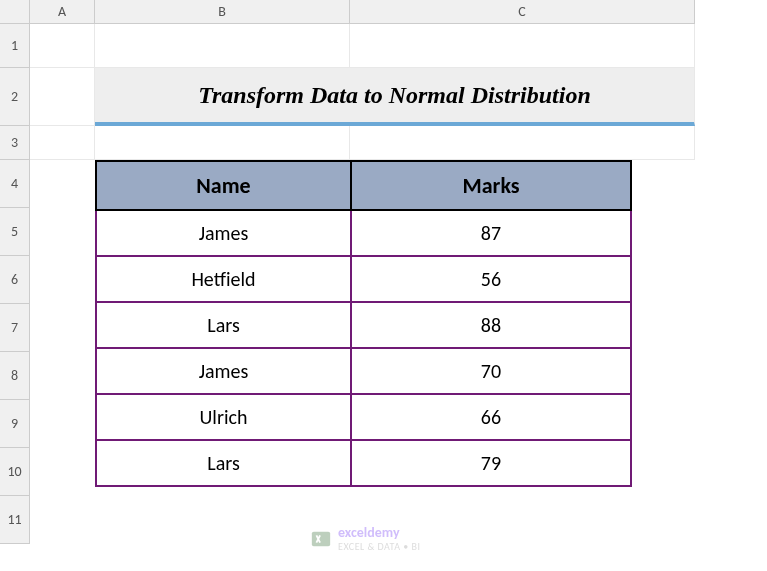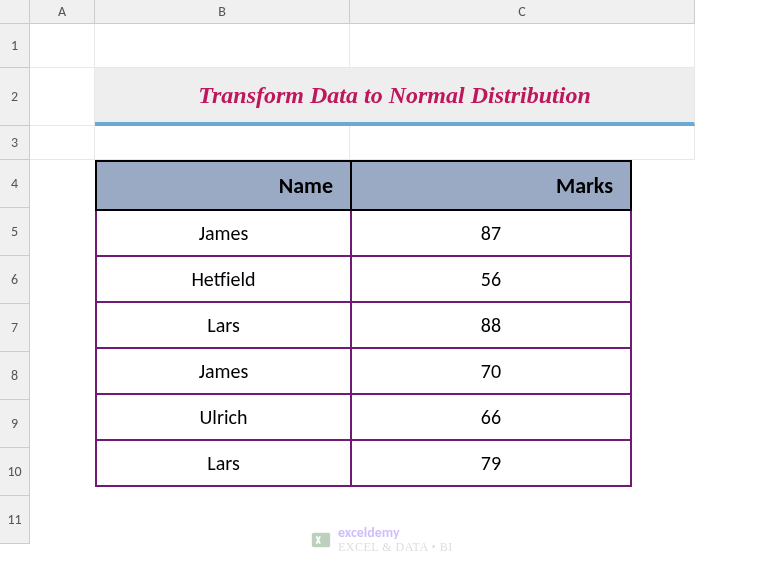--- a/index.html
+++ b/index.html
@@ -84,40 +84,40 @@
     .grid-cell {
       border-right: 1px solid #e8e8e8;
       border-bottom: 1px solid #e8e8e8;
     }
     .title-cell {
       background: #eeeeee;
       font-family: Georgia, 'Times New Roman', serif;
       font-style: italic;
       font-weight: bold;
       font-size: 24px;
-      color: #be185d;
+      color: #000000;
       text-align: center;
       display: flex;
       align-items: center;
       justify-content: center;
       border-bottom: 4px solid #6ba8d6;
     }
     .data-table {
       position: absolute;
       top: 160px;
       left: 95px;
       border-collapse: collapse;
     }
     .data-table th {
       background: #9aaac4;
       border: 2px solid #000000;
       font-size: 22px;
       font-weight: bold;
       color: #000000;
-      text-align: right;
+      text-align: center;
       padding: 10px 17px;
     }
     .data-table td {
       border: 2px solid #701a75;
       font-size: 20px;
       color: #000000;
       text-align: center;
       background: #ffffff;
       padding: 10px 0;
     }
@@ -137,24 +137,23 @@
       height: 22px;
       margin-right: 6px;
     }
     .watermark-text {
       font-size: 14px;
       font-weight: bold;
       color: #8b5cf6;
       line-height: 1.1;
     }
     .watermark-sub {
-      font-size: 12px;
+      font-size: 10px;
       color: #aaaaaa;
       letter-spacing: 0.5px;
-      font-family: Liberation Serif, serif;
     }
   </style>
 </head>
 <body>
 
 <div class="spreadsheet">
   <div class="corner-cell"></div>
 
   <div class="col-headers">
     <div class="col-header col-A">A</div>

